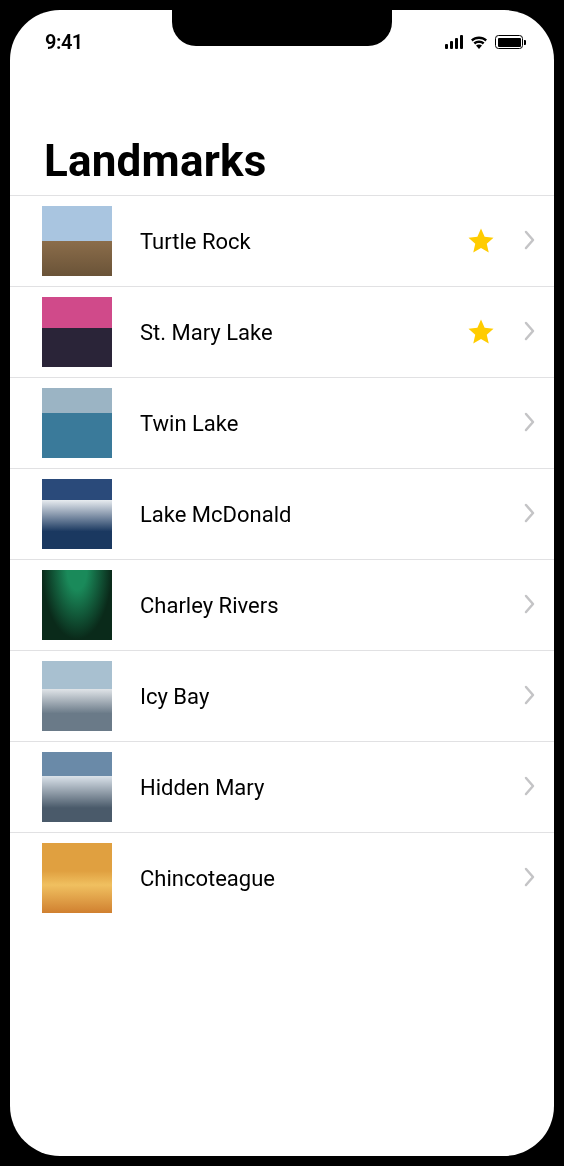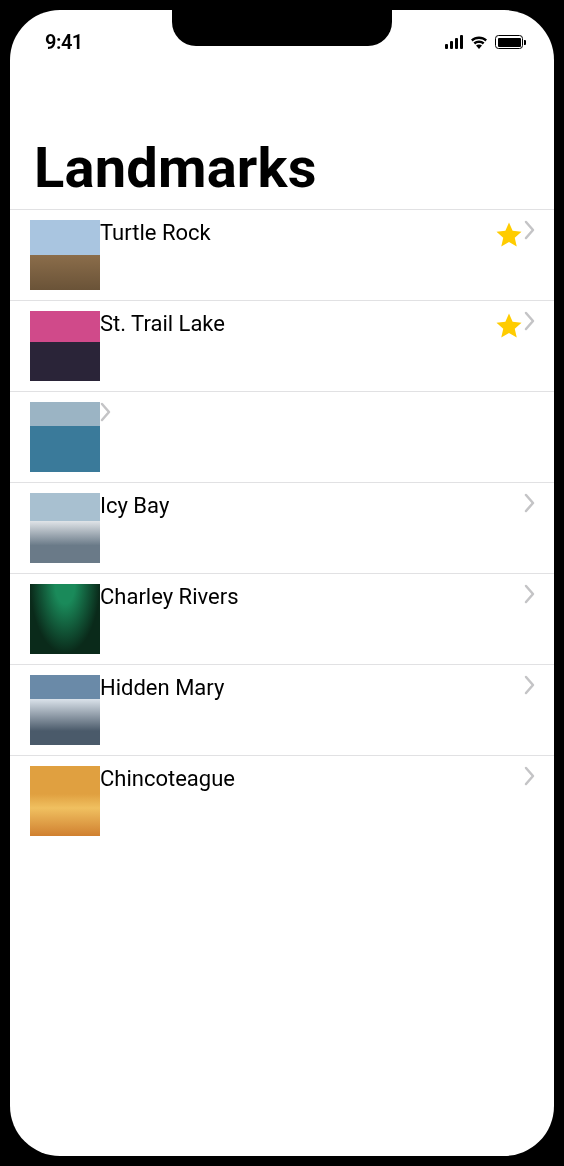--- a/index.html
+++ b/index.html
@@ -98,34 +98,35 @@
       width: 2px;
       height: 5px;
       background: #000;
       border-radius: 0 1px 1px 0;
       margin-left: 1px;
     }
     .content {
       padding: 0;
     }
     .page-title {
-      font-size: 56px;
+      font-size: 44px;
       font-weight: 700;
-      padding: 75px 24px 8px 24px;
+      padding: 75px 24px 8px 34px;
       letter-spacing: 0.2px;
     }
     .list {
       display: flex;
       flex-direction: column;
     }
     .list-row {
       display: flex;
-      padding: 10px 14px 10px 20px;
+      align-items: center;
+      padding: 10px 14px 10px 32px;
       border-top: 1px solid #e1e1e3;
-      gap: 0;
+      gap: 28px;
       cursor: pointer;
     }
     .list-row:last-child {
       padding-bottom: 0;
     }
     .thumb {
       width: 70px;
       height: 70px;
       flex-shrink: 0;
       background: #777;
@@ -209,44 +210,52 @@
             <div class="row-label">Turtle Rock</div>
             <div class="star-icon"><svg viewBox="0 0 24 24" fill="#ffcc00">
                 <path d="M12 2 L14.9 8.6 L22 9.3 L16.6 14.1 L18.2 21.1 L12 17.5 L5.8 21.1 L7.4 14.1 L2 9.3 L9.1 8.6 Z"></path>
               </svg></div>
             <div class="chevron"><svg viewBox="0 0 12 20" fill="none" stroke="#c4c4c6" stroke-width="2.5" stroke-linecap="round" stroke-linejoin="round">
                 <polyline points="2,2 9,10 2,18"></polyline>
               </svg></div>
           </div>
           <div class="list-row">
             <div class="thumb thumb-3"></div>
-            <div class="row-label">St. Trail Lake</div>
+            <div class="row-label">St. Mary Lake</div>
             <div class="star-icon"><svg viewBox="0 0 24 24" fill="#ffcc00">
                 <path d="M12 2 L14.9 8.6 L22 9.3 L16.6 14.1 L18.2 21.1 L12 17.5 L5.8 21.1 L7.4 14.1 L2 9.3 L9.1 8.6 Z"></path>
               </svg></div>
             <div class="chevron"><svg viewBox="0 0 12 20" fill="none" stroke="#c4c4c6" stroke-width="2.5" stroke-linecap="round" stroke-linejoin="round">
                 <polyline points="2,2 9,10 2,18"></polyline>
               </svg></div>
           </div>
           <div class="list-row">
             <div class="thumb thumb-4"></div>
+            <div class="row-label">Twin Lake</div>
+            <div class="chevron"><svg viewBox="0 0 12 20" fill="none" stroke="#c4c4c6" stroke-width="2.5" stroke-linecap="round" stroke-linejoin="round">
+                <polyline points="2,2 9,10 2,18"></polyline>
+              </svg></div>
+          </div>
+          <div class="list-row">
+            <div class="thumb thumb-5"></div>
+            <div class="row-label">Lake McDonald</div>
+            <div class="chevron"><svg viewBox="0 0 12 20" fill="none" stroke="#c4c4c6" stroke-width="2.5" stroke-linecap="round" stroke-linejoin="round">
+                <polyline points="2,2 9,10 2,18"></polyline>
+              </svg></div>
+          </div>
+          <div class="list-row">
+            <div class="thumb thumb-6"></div>
+            <div class="row-label">Charley Rivers</div>
             <div class="chevron"><svg viewBox="0 0 12 20" fill="none" stroke="#c4c4c6" stroke-width="2.5" stroke-linecap="round" stroke-linejoin="round">
                 <polyline points="2,2 9,10 2,18"></polyline>
               </svg></div>
           </div>
           <div class="list-row">
             <div class="thumb thumb-7"></div>
             <div class="row-label">Icy Bay</div>
-            <div class="chevron"><svg viewBox="0 0 12 20" fill="none" stroke="#c4c4c6" stroke-width="2.5" stroke-linecap="round" stroke-linejoin="round">
-                <polyline points="2,2 9,10 2,18"></polyline>
-              </svg></div>
-          </div>
-          <div class="list-row">
-            <div class="thumb thumb-6"></div>
-            <div class="row-label">Charley Rivers</div>
             <div class="chevron"><svg viewBox="0 0 12 20" fill="none" stroke="#c4c4c6" stroke-width="2.5" stroke-linecap="round" stroke-linejoin="round">
                 <polyline points="2,2 9,10 2,18"></polyline>
               </svg></div>
           </div>
           <div class="list-row">
             <div class="thumb thumb-9"></div>
             <div class="row-label">Hidden Mary</div>
             <div class="chevron"><svg viewBox="0 0 12 20" fill="none" stroke="#c4c4c6" stroke-width="2.5" stroke-linecap="round" stroke-linejoin="round">
                 <polyline points="2,2 9,10 2,18"></polyline>
               </svg></div>

